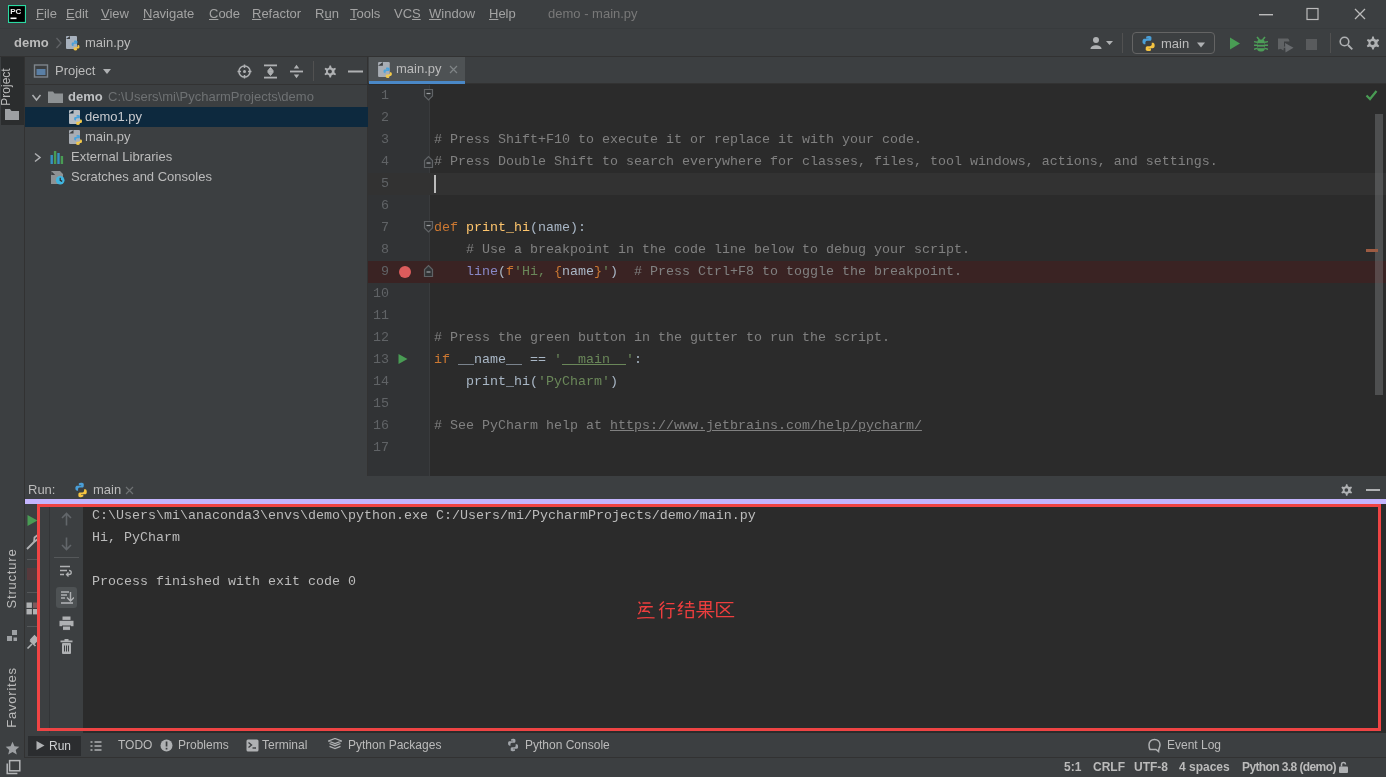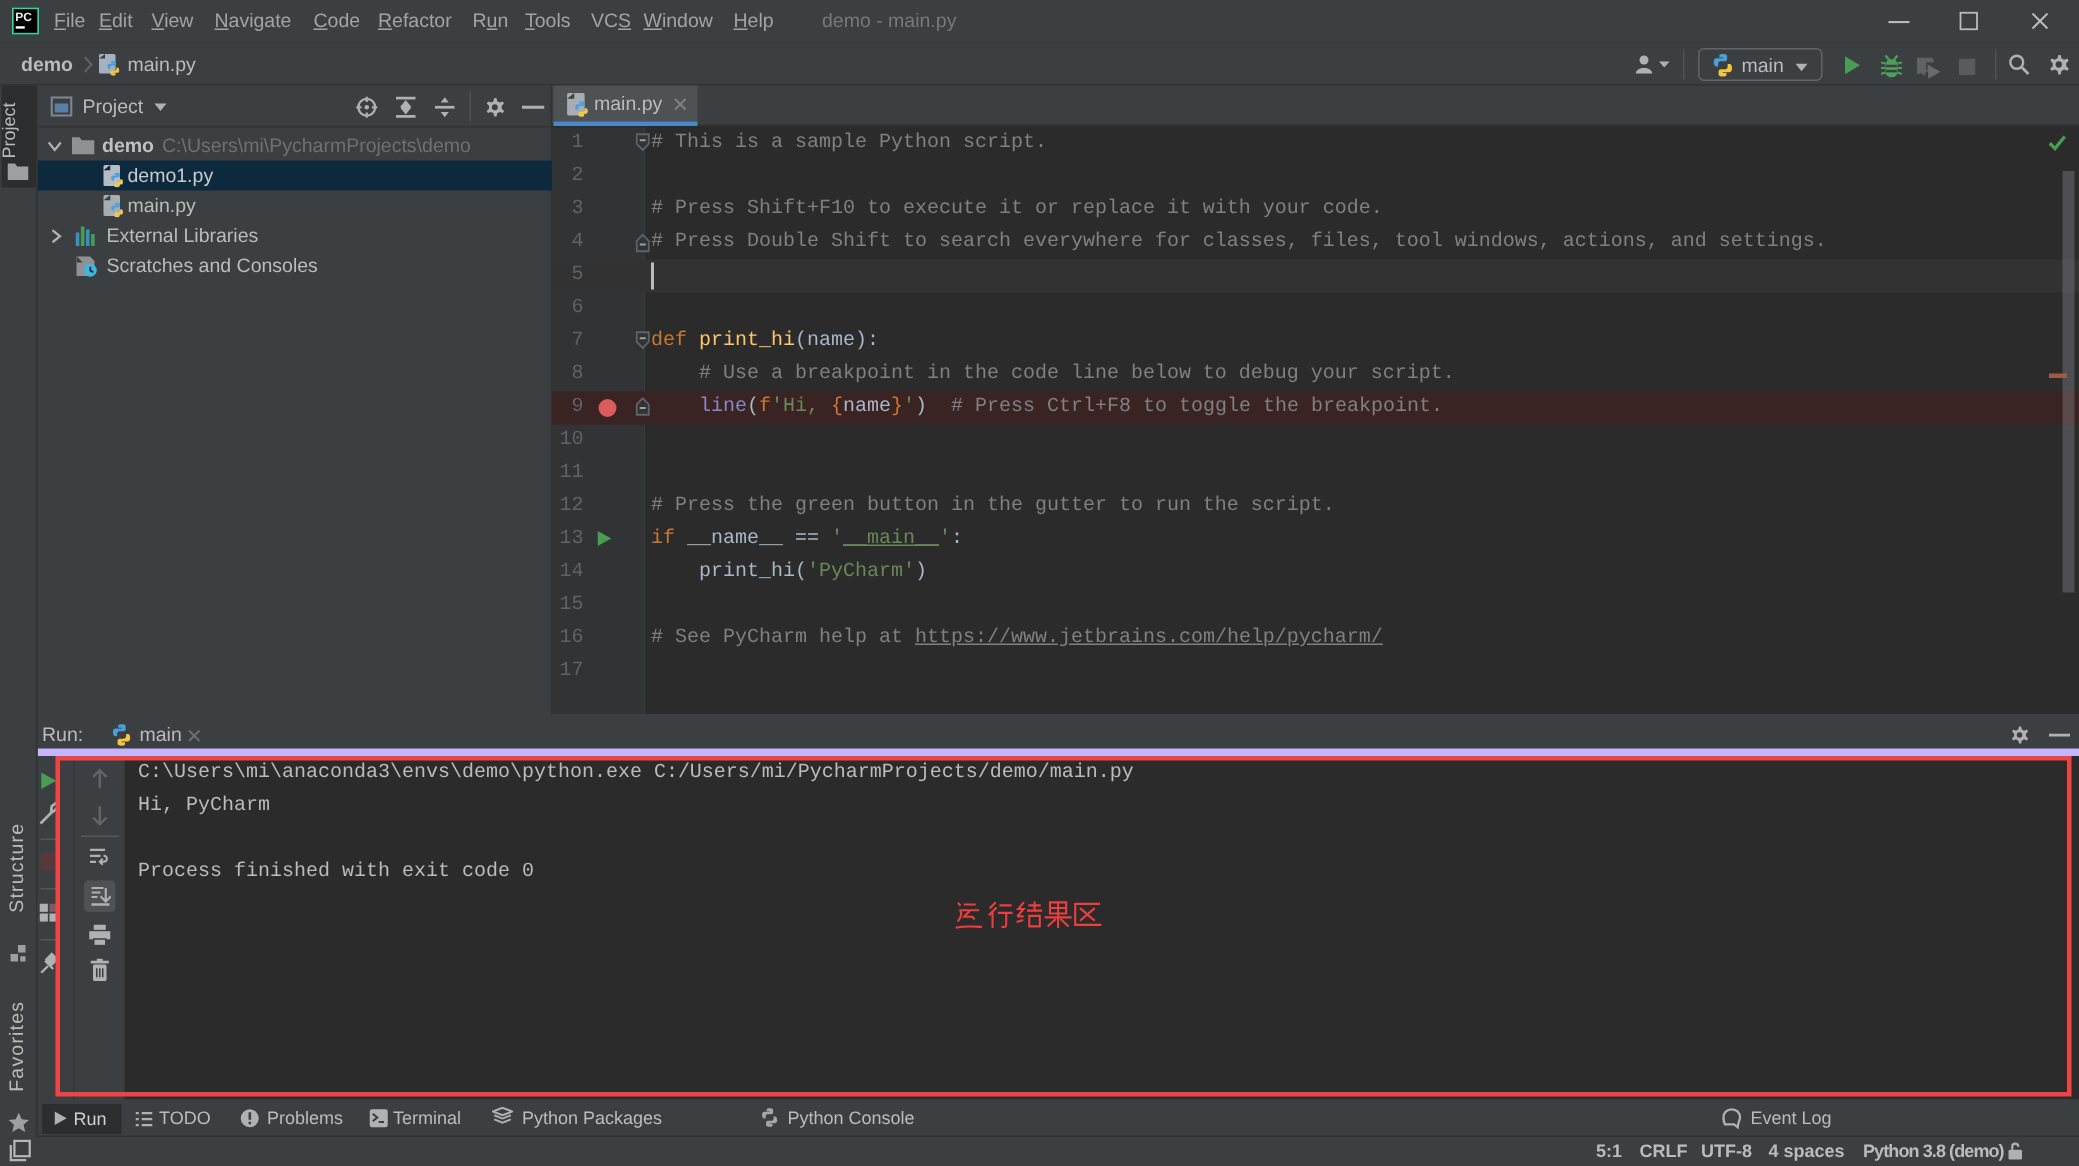--- a/index.html
+++ b/index.html
@@ -299,21 +299,20 @@
       </svg>
     <svg class="abs" style="left:55px; top:163px" width="11" height="16" viewBox="0 0 11 16">
         <path d="M1.5 1.5 L9.5 1.5 L9.5 8 L5.5 12 L1.5 8 Z" fill="#313335" stroke="#606366" stroke-width="1.2"></path>
         <path d="M3.5 5.5 L7.5 5.5" stroke="#9da0a3" stroke-width="1.2"></path>
       </svg>
     <svg class="abs" style="left:55px; top:207px" width="11" height="14" viewBox="0 0 11 14">
         <path d="M1.5 12.5 L9.5 12.5 L9.5 5.5 L5.5 1.5 L1.5 5.5 Z" fill="#313335" stroke="#606366" stroke-width="1.2"></path>
         <path d="M3.5 8 L7.5 8" stroke="#9da0a3" stroke-width="1.2"></path>
       </svg>
 
-    <div class="cl cmt" style="top:28px">#&nbsp;This is a sample Python script.</div>
     <div class="cl cmt" style="top:72px">#&nbsp;Press Shift+F10 to execute it or replace it with your code.</div>
     <div class="cl cmt" style="top:94px">#&nbsp;Press Double Shift to search everywhere for classes, files, tool windows, actions, and settings.</div>
     <div class="abs" style="left:66px; top:118px; width:2px; height:18px; background:#bbbbbb;"></div>
     <div class="cl" style="top:160px"><span class="kw">def </span><span class="fn">print_hi</span>(name):</div>
     <div class="cl cmt" style="top:182px">    #&nbsp;Use a breakpoint in the code line below to debug your script.</div>
     <div class="cl" style="top:204px">    <span class="bi">line</span>(<span class="kw">f</span><span class="str">'Hi, </span><span class="kw">{</span>name<span class="kw">}</span><span class="str">'</span>)  <span class="cmt">#&nbsp;Press Ctrl+F8 to toggle the breakpoint.</span></div>
     <div class="cl cmt" style="top:270px">#&nbsp;Press the green button in the gutter to run the script.</div>
     <div class="cl" style="top:292px"><span class="kw">if </span>__name__ == <span class="str">'<u>__main__</u>'</span>:</div>
     <div class="cl" style="top:314px">    print_hi(<span class="str">'PyCharm'</span>)</div>
     <div class="cl cmt" style="top:358px">#&nbsp;See PyCharm help at <u>https://www.jetbrains.com/help/pycharm/</u></div>
@@ -403,21 +402,21 @@
   </div>
   <div id="twbar">
     <div class="abs" style="left:28px; top:3px; width:53px; height:20px; background:#2b2d2f;"></div>
     <svg class="abs" style="left:35px; top:7px" width="11" height="11" viewBox="0 0 11 11">
         <path d="M1.5 1 L9.5 5.5 L1.5 10 Z" fill="#afb1b3"></path>
       </svg>
     <div class="abs" style="left:49px; top:3px; height:20px; line-height:20px; color:#cfd1d3;">Run</div>
     <svg class="abs" style="left:90px; top:7px" width="12" height="12" viewBox="0 0 12 12">
         <path d="M0.5 2 L2.5 2 M0.5 6 L2.5 6 M0.5 10 L2.5 10 M4.5 2 L11.5 2 M4.5 6 L11.5 6 M4.5 10 L11.5 10" stroke="#afb1b3" stroke-width="1.5"></path>
       </svg>
-    <div class="abs" style="left:106px; top:0; height:24px; line-height:24px;text-align:right;">TODO</div>
+    <div class="abs" style="left:118px; top:0; height:24px; line-height:24px;text-align:right;">TODO</div>
     <svg class="abs" style="left:160px; top:6px" width="13" height="13" viewBox="0 0 13 13">
         <circle cx="6.5" cy="6.5" r="6" fill="#afb1b3"></circle>
         <rect x="5.7" y="2.5" width="1.7" height="5" fill="#3c3f41"></rect>
         <rect x="5.7" y="8.8" width="1.7" height="1.7" fill="#3c3f41"></rect>
       </svg>
     <div class="abs" style="left:178px; top:0; height:24px; line-height:24px;">Problems</div>
     <svg class="abs" style="left:246px; top:6px" width="13" height="13" viewBox="0 0 13 13">
         <rect x="0.5" y="0.5" width="12" height="12" rx="1.5" fill="#afb1b3"></rect>
         <path d="M2.5 3.5 L5.5 6 L2.5 8.5" stroke="#3c3f41" stroke-width="1.4" fill="none"></path>
         <path d="M6.5 9 L10 9" stroke="#3c3f41" stroke-width="1.4"></path>

